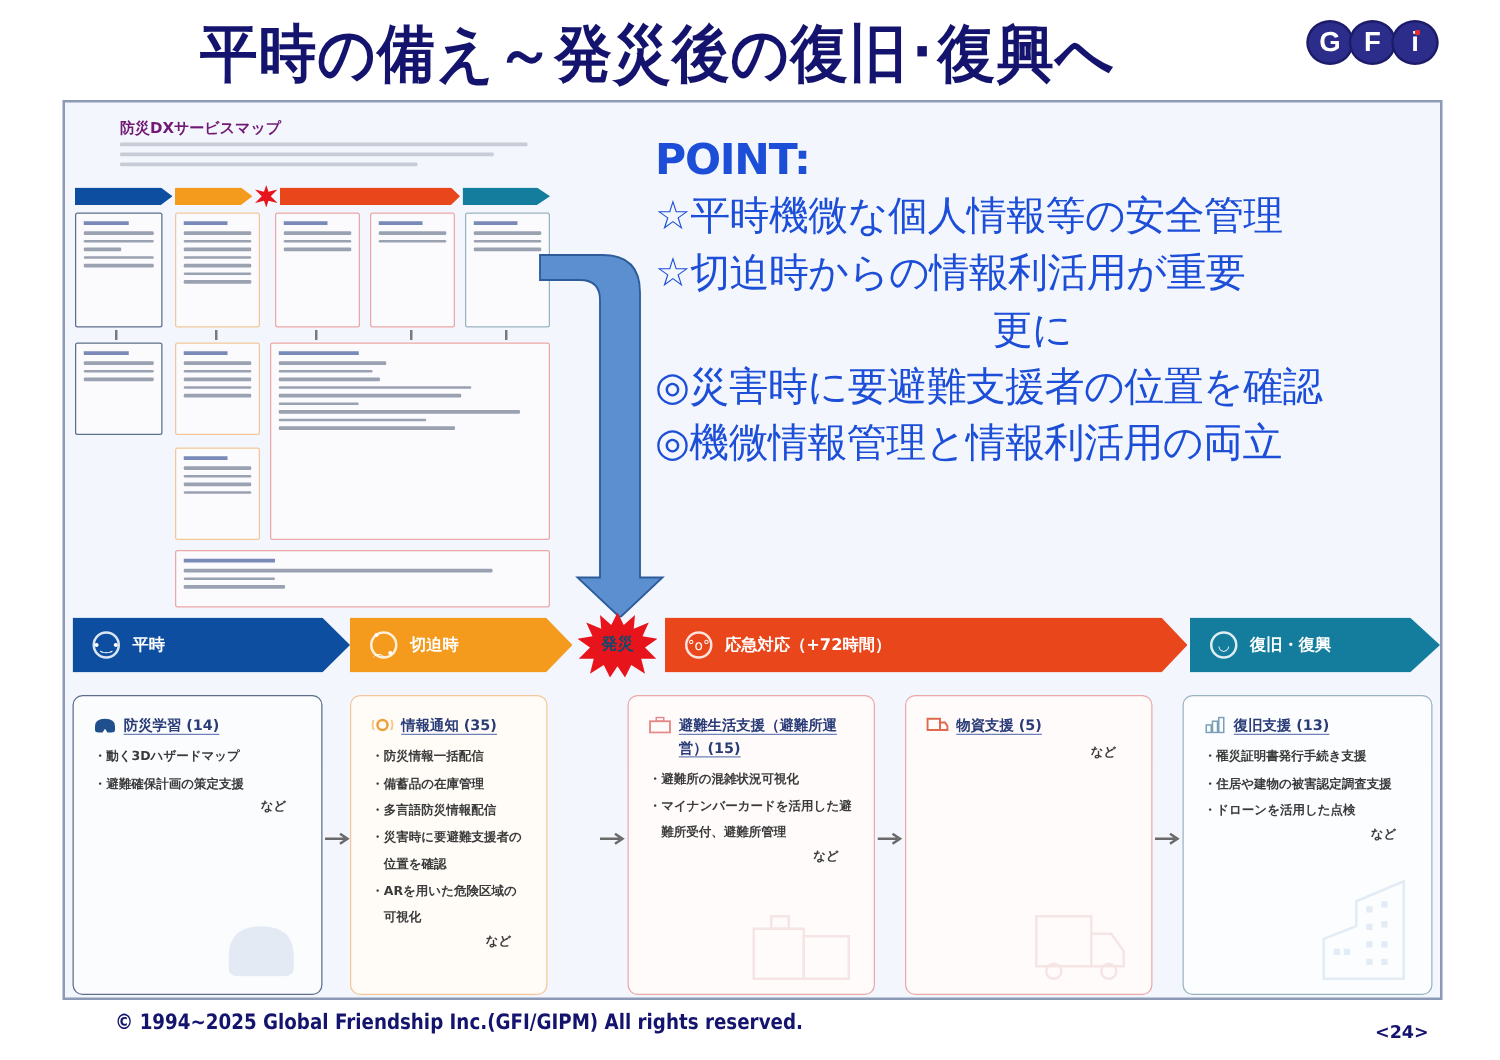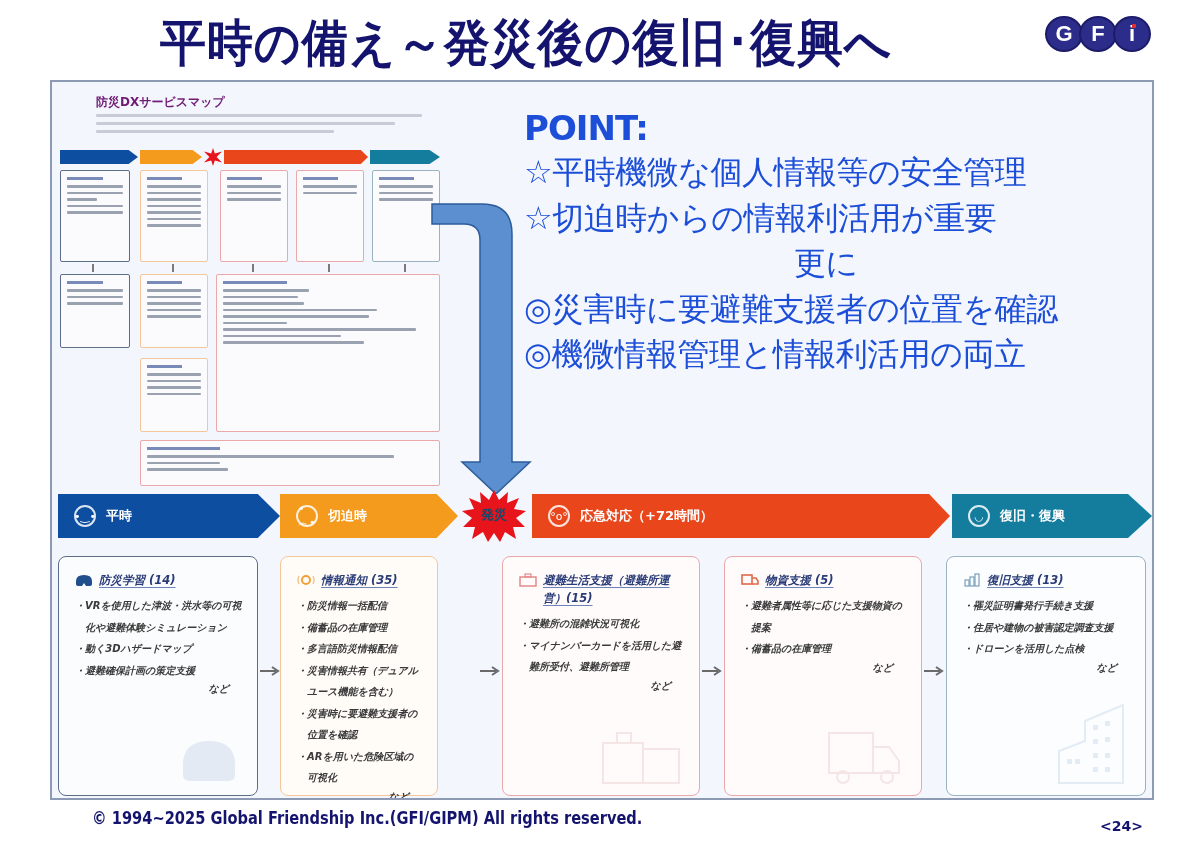--- a/index.html
+++ b/index.html
@@ -78,21 +78,21 @@
     .phase-fukkyu { left: 894px; width: 200px; background: #147d9e; clip-path: polygon(0 0, 88% 0, 100% 50%, 88% 100%, 0 100%); }
     .burst { position: absolute; left: 404px; top: -2px; width: 64px; height: 52px; }
     .burst-label {
       position: absolute; left: 404px; top: 14px; width: 64px; text-align: center;
       color: #0c4a6e; font-weight: bold; font-size: 13px;
     }
 
     
     .card {
       position: absolute; top: 474px; height: 240px; border: 1.5px solid; border-radius: 8px;
-      background: #ffffff; padding: 14px 14px 10px 16px; font-style: italic;
+      background: #ffffff; padding: 14px 14px 10px 16px;
     }
     .card-heiji { left: 6px; width: 200px; border-color: #5d6e8a; background: #fbfcfe; }
     .card-seppaku { left: 228px; width: 158px; border-color: #f3c79a; background: #fffcf8; }
     .card-hinan { left: 450px; width: 198px; border-color: #eba8a8; background: #fffbfb; }
     .card-busshi { left: 672px; width: 198px; border-color: #eba8a8; background: #fffbfb; }
     .card-fukkyu { left: 894px; width: 200px; border-color: #9ab3c0; background: #fbfdfe; }
 
     .card-head { display: flex; align-items: flex-start; margin-bottom: 6px; }
     .card-icon { width: 18px; height: 14px; margin-right: 6px; margin-top: 2px; flex-shrink: 0; }
     .card-title {
@@ -266,21 +266,20 @@
   </div>
 
   <div class="card card-heiji">
     <div class="card-head">
       <svg class="card-icon" viewBox="0 0 18 14">
         <path d="M1 8 Q1 2 9 2 Q17 2 17 8 L17 11 Q17 13 14 13 L11 13 L9 10 L7 13 L4 13 Q1 13 1 11 Z" fill="#1f4f8c"></path>
       </svg>
       <span class="card-title">防災学習 (14)</span>
     </div>
     <ul class="card-items">
-      <li>VRを使用した津波・洪水等の可視化や避難体験シミュレーション</li>
       <li>動く3Dハザードマップ</li>
       <li>避難確保計画の策定支援</li>
     </ul>
     <div class="card-etc">など</div>
     <svg class="card-watermark" width="60" height="50" viewBox="0 0 60 50">
       <path d="M4 30 Q4 6 30 6 Q56 6 56 30 L56 40 Q56 46 48 46 L12 46 Q4 46 4 40 Z" fill="#7a9ac8"></path>
     </svg>
   </div>
 
   <svg class="flow-arrow" style="left:208px" viewBox="0 0 22 10">
@@ -292,21 +291,20 @@
       <svg class="card-icon" viewBox="0 0 18 14">
         <circle cx="9" cy="7" r="4" fill="none" stroke="#f0a03a" stroke-width="2"></circle>
         <path d="M2 3 Q0 7 2 11 M16 3 Q18 7 16 11" stroke="#f6c68a" stroke-width="1.5" fill="none"></path>
       </svg>
       <span class="card-title">情報通知 (35)</span>
     </div>
     <ul class="card-items">
       <li>防災情報一括配信</li>
       <li>備蓄品の在庫管理</li>
       <li>多言語防災情報配信</li>
-      <li>災害情報共有（デュアルユース機能を含む）</li>
       <li>災害時に要避難支援者の位置を確認</li>
       <li>ARを用いた危険区域の可視化</li>
     </ul>
     <div class="card-etc">など</div>
   </div>
 
   <svg class="flow-arrow" style="left:428px" viewBox="0 0 22 10">
     <path d="M0 5 L16 5 M12 1 L18 5 L12 9" stroke="#6a6a6a" stroke-width="2" fill="none"></path>
   </svg>
 
@@ -335,24 +333,20 @@
   </svg>
 
   <div class="card card-busshi">
     <div class="card-head">
       <svg class="card-icon" viewBox="0 0 18 14">
         <rect x="1" y="2" width="10" height="9" fill="none" stroke="#e06a4a" stroke-width="1.6"></rect>
         <path d="M11 5 L15 5 L17 8 L17 11 L11 11" fill="none" stroke="#e06a4a" stroke-width="1.6"></path>
       </svg>
       <span class="card-title">物資支援 (5)</span>
     </div>
-    <ul class="card-items">
-      <li>避難者属性等に応じた支援物資の提案</li>
-      <li>備蓄品の在庫管理</li>
-    </ul>
     <div class="card-etc">など</div>
     <svg class="card-watermark" width="76" height="56" viewBox="0 0 76 56">
       <rect x="2" y="4" width="44" height="40" fill="none" stroke="#c88" stroke-width="2"></rect>
       <path d="M46 18 L62 18 L72 32 L72 44 L46 44" fill="none" stroke="#c88" stroke-width="2"></path>
       <circle cx="16" cy="48" r="6" fill="none" stroke="#c88" stroke-width="2"></circle>
       <circle cx="60" cy="48" r="6" fill="none" stroke="#c88" stroke-width="2"></circle>
     </svg>
   </div>
 
   <svg class="flow-arrow" style="left:872px" viewBox="0 0 22 10">

